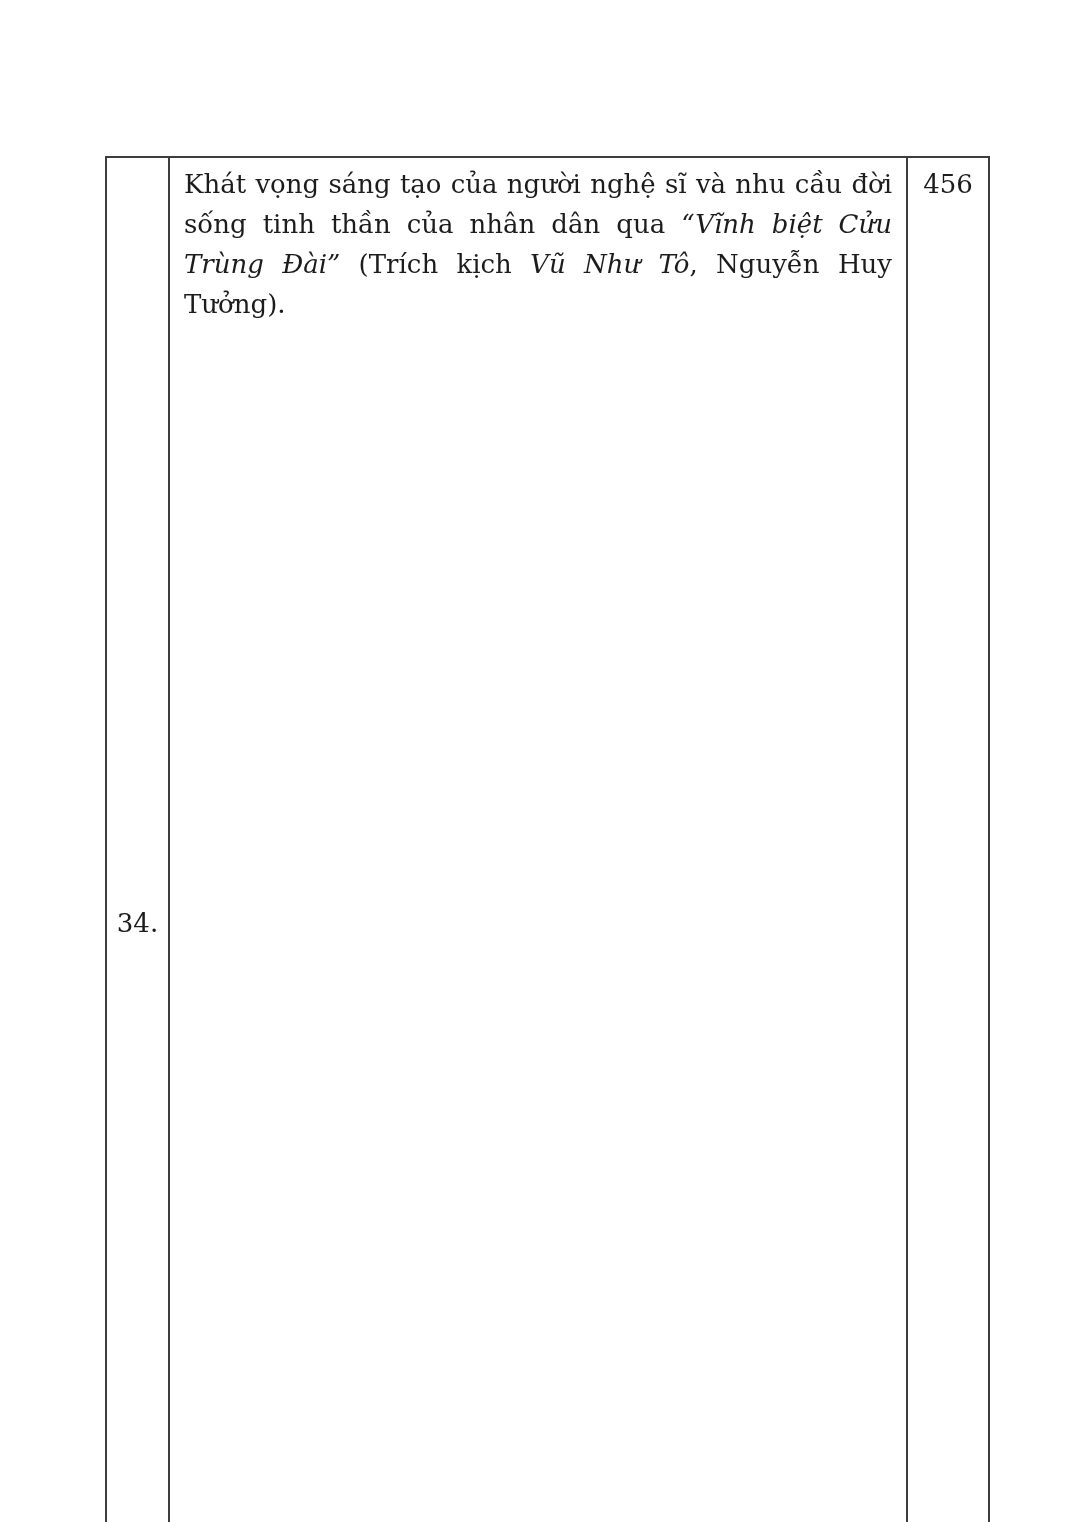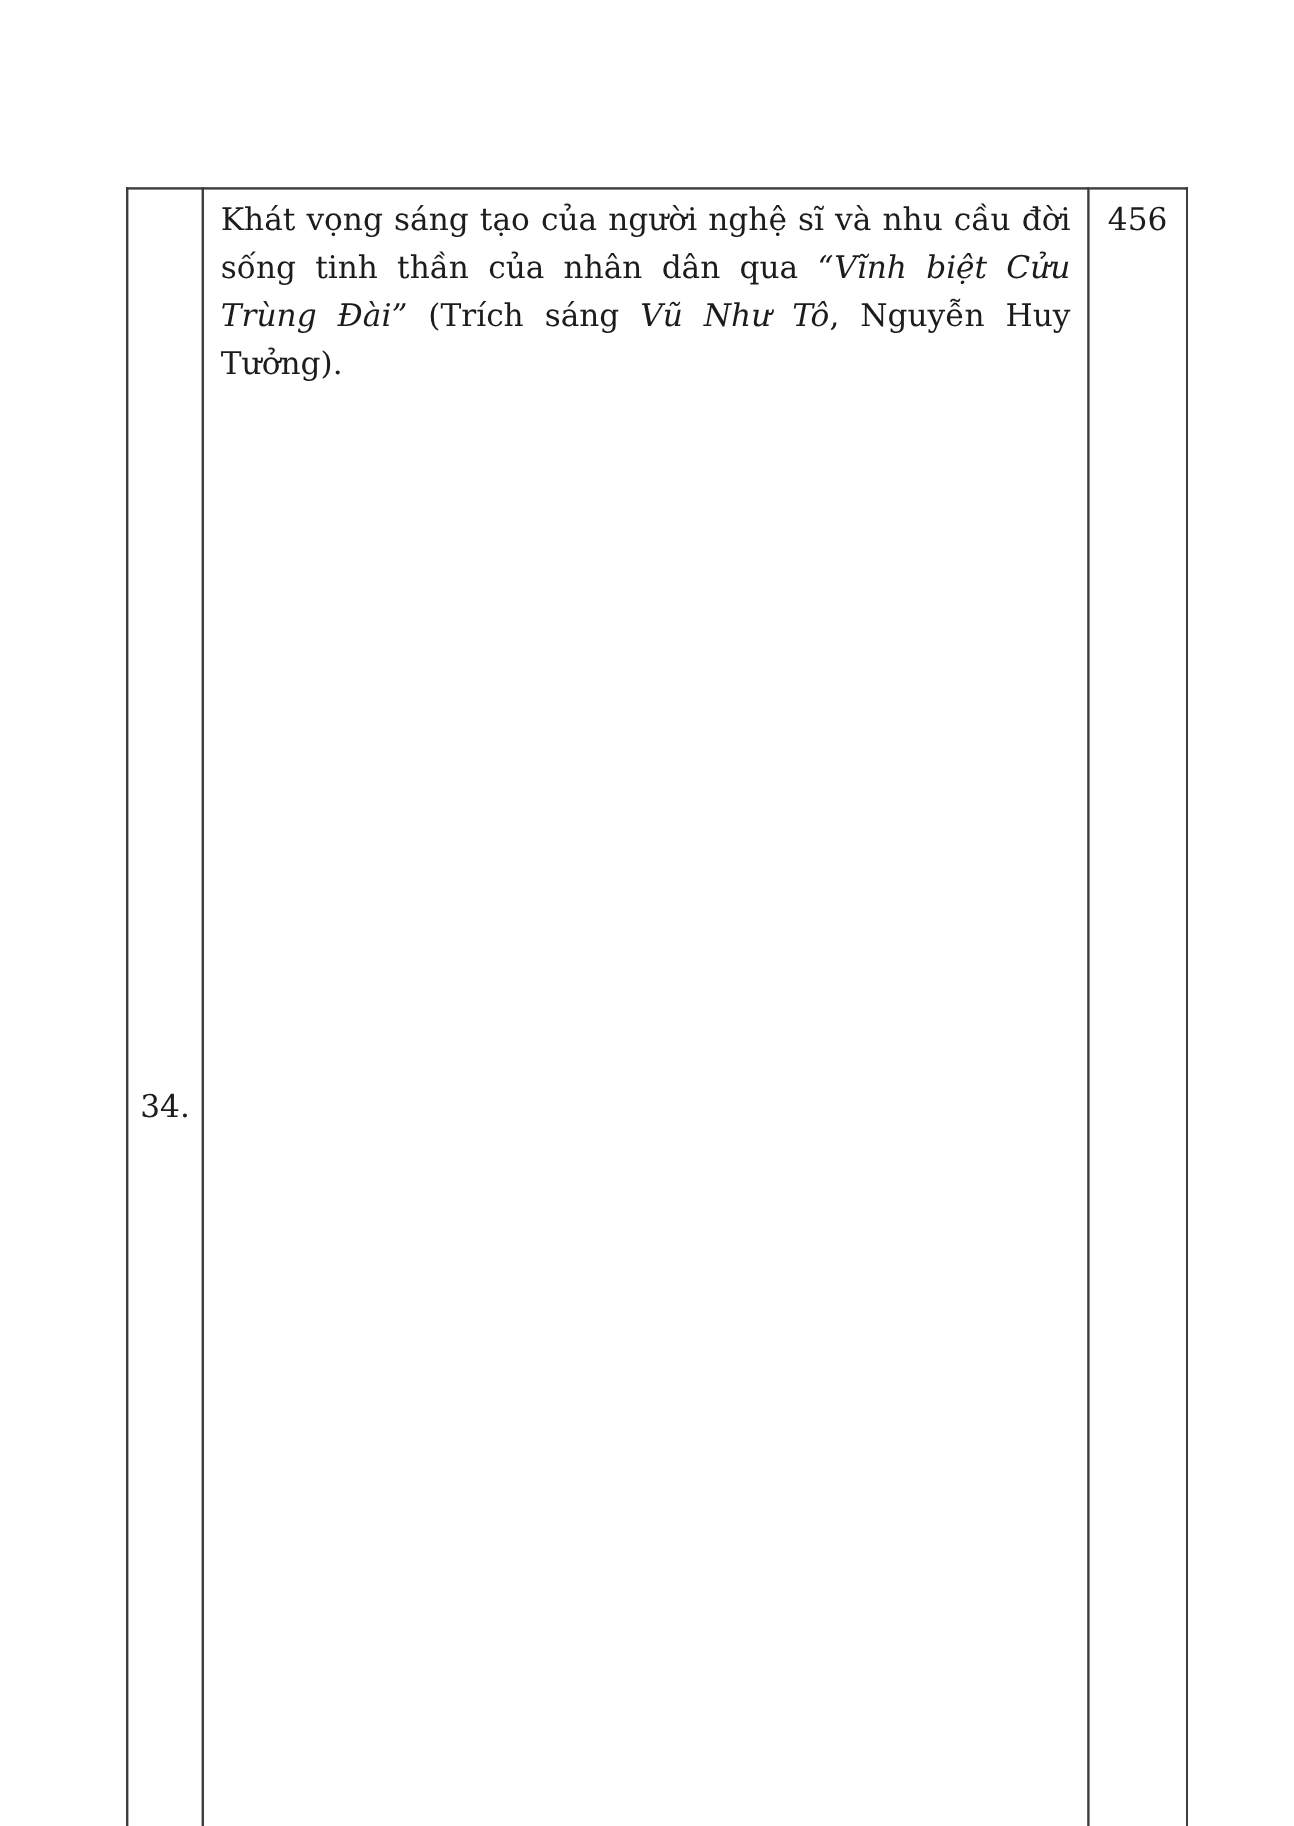--- a/index.html
+++ b/index.html
@@ -67,20 +67,20 @@
 
     <table class="toc">
       <colgroup>
         <col style="width:63px">
         <col style="width:738px">
         <col style="width:82px">
       </colgroup>
       <tbody id="rows-part1">
           <tr>
     <td class="num">34.</td>
-    <td class="desc"><span>Khát vọng sáng tạo của người nghệ sĩ và nhu cầu đời sống tinh thần của nhân dân qua </span><em>“Vĩnh biệt Cửu Trùng Đài”</em><span> (Trích sáng </span><em>Vũ Như Tô</em><span>, Nguyễn Huy Tưởng).</span></td>
+    <td class="desc"><span>Khát vọng sáng tạo của người nghệ sĩ và nhu cầu đời sống tinh thần của nhân dân qua </span><em>“Vĩnh biệt Cửu Trùng Đài”</em><span> (Trích kịch </span><em>Vũ Như Tô</em><span>, Nguyễn Huy Tưởng).</span></td>
     <td class="page">456</td>
   </tr>
         </tbody>
     </table>
 
   </div>
 </div>
 
 </body></html>

